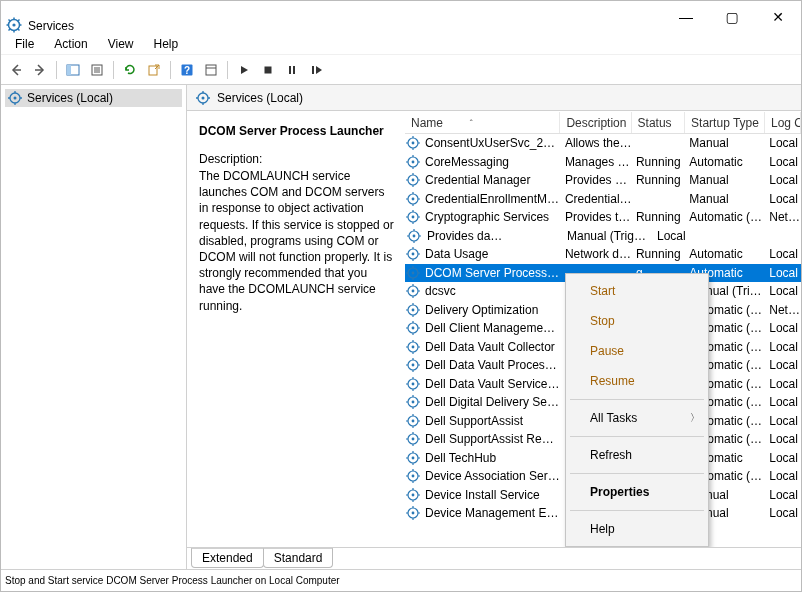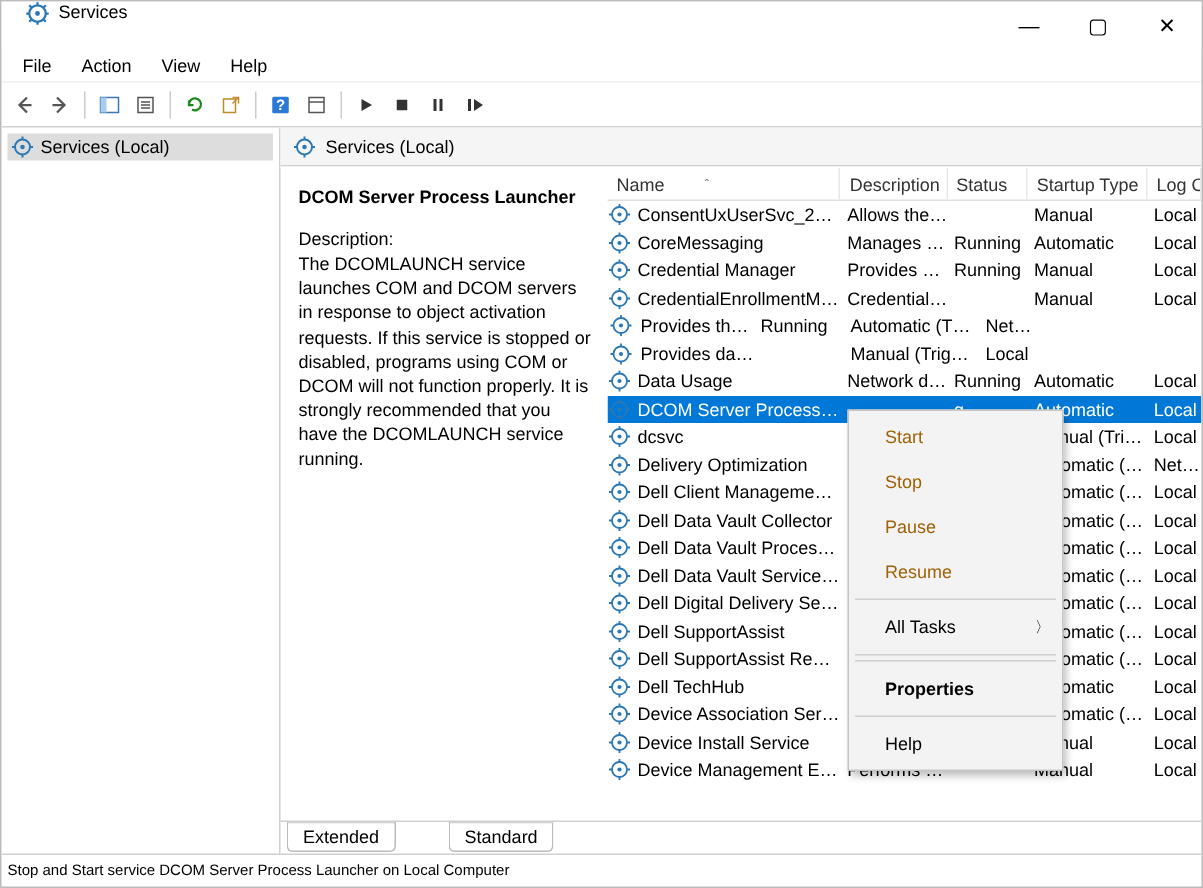--- a/index.html
+++ b/index.html
@@ -12,22 +12,22 @@
   height: 592px;
   overflow: hidden;
   display: flex;
   flex-direction: column;
   border: 1px solid #bbb;
 }
 
 .titlebar {
   height: 32px;
   display: flex;
-  align-items: flex-start;
-  padding-left: 16px;
+  align-items: flex-end;
+  padding-left: 5px;
   background: #fff;
 }
 .titlebar .appicon { width: 16px; height: 16px; margin-right: 6px; }
 .titlebar .title { flex: 1; font-size: 12px; }
 .titlebar .winbtns { display: flex; height: 100%; }
 .titlebar .winbtn {
   width: 46px; height: 100%;
   display: flex; align-items: center; justify-content: center;
   font-size: 14px;
 }
@@ -170,21 +170,20 @@
 .ctxmenu .mi .arrow { position: absolute; right: 8px; font-size: 10px; }
 .ctxmenu .msep { height: 1px; background: #d0d0d0; margin: 3px 4px; }
 .ctxmenu .mi.hl { outline: 3px solid #a01a18; outline-offset: -2px; }
 
 .tabs {
   height: 22px;
   display: flex;
   align-items: flex-end;
   padding-left: 4px;
   border-top: 1px solid #d0d0d0;
-  gap: 36px;
 }
 .tabs .tab {
   padding: 2px 10px;
   font-size: 12px;
   border: 1px solid #bbb;
   border-top-color:#d0d0d0;
   border-radius: 0 0 4px 4px;
   background: #fff;
   position: relative;
   top: -1px;
@@ -454,20 +453,21 @@
                   <circle cx="8" cy="8" r="5" fill="none" stroke="#2a78b5" stroke-width="1.2"></circle>
                   <circle cx="8" cy="8" r="1.4" fill="#2a78b5"></circle>
                   <g stroke="#2a78b5" stroke-width="1.2">
                     <line x1="8" y1="1" x2="8" y2="3"></line>
                     <line x1="8" y1="13" x2="8" y2="15"></line>
                     <line x1="1" y1="8" x2="3" y2="8"></line>
                     <line x1="13" y1="8" x2="15" y2="8"></line>
                   </g>
                 </svg>
               </span>
+              <span class="rcell namecell">Cryptographic Services</span>
               <span class="rcell desccell">Provides thr…</span>
               <span class="rcell statcell">Running</span>
               <span class="rcell startcell">Automatic (T…</span>
               <span class="rcell logcell">Network</span>
             </div>
             <div class="row">
               <span class="iconcell">
                 <svg class="gearicon" viewBox="0 0 16 16">
                   <circle cx="8" cy="8" r="5" fill="none" stroke="#2a78b5" stroke-width="1.2"></circle>
                   <circle cx="8" cy="8" r="1.4" fill="#2a78b5"></circle>
@@ -775,20 +775,21 @@
               <div class="mi disabled">Start</div>
               <div class="mi disabled">Stop</div>
               <div class="mi disabled">Pause</div>
               <div class="mi disabled">Resume</div>
               <div class="msep"></div>
               <div class="mi">
                   <span>All Tasks</span>
                   <span class="arrow">〉</span>
                 </div>
               <div class="msep"></div>
+              <div class="mi">Refresh</div>
               <div class="msep"></div>
               <div class="mi bold">Properties</div>
               <div class="msep"></div>
               <div class="mi">Help</div>
             </div>
           </div>
         </div>
       </div>
     </div>
 

